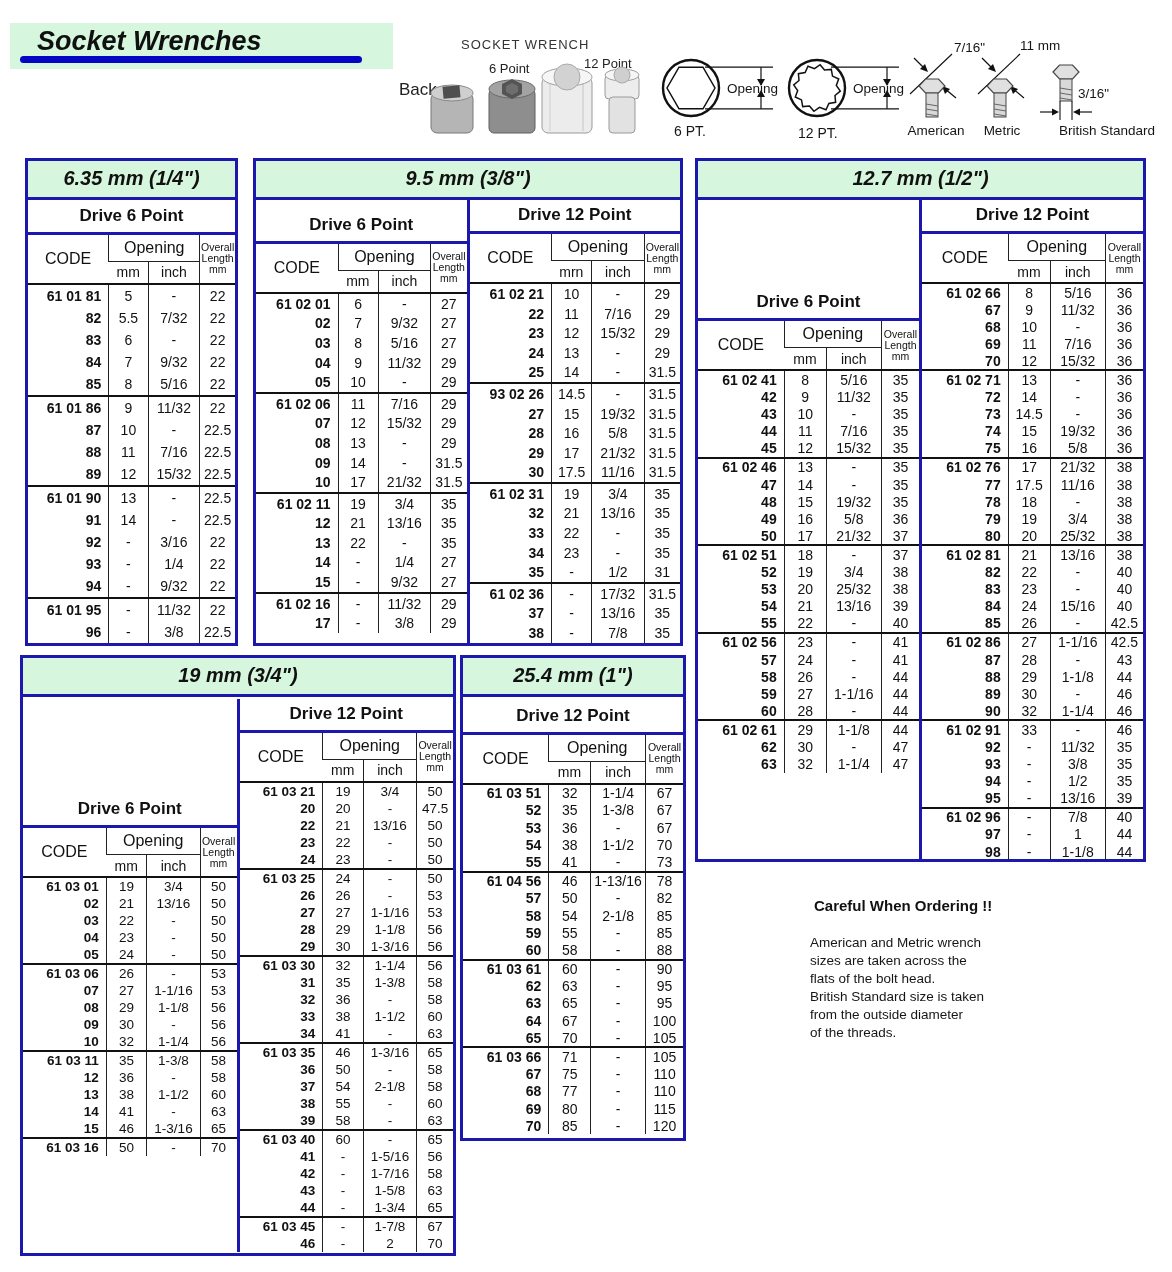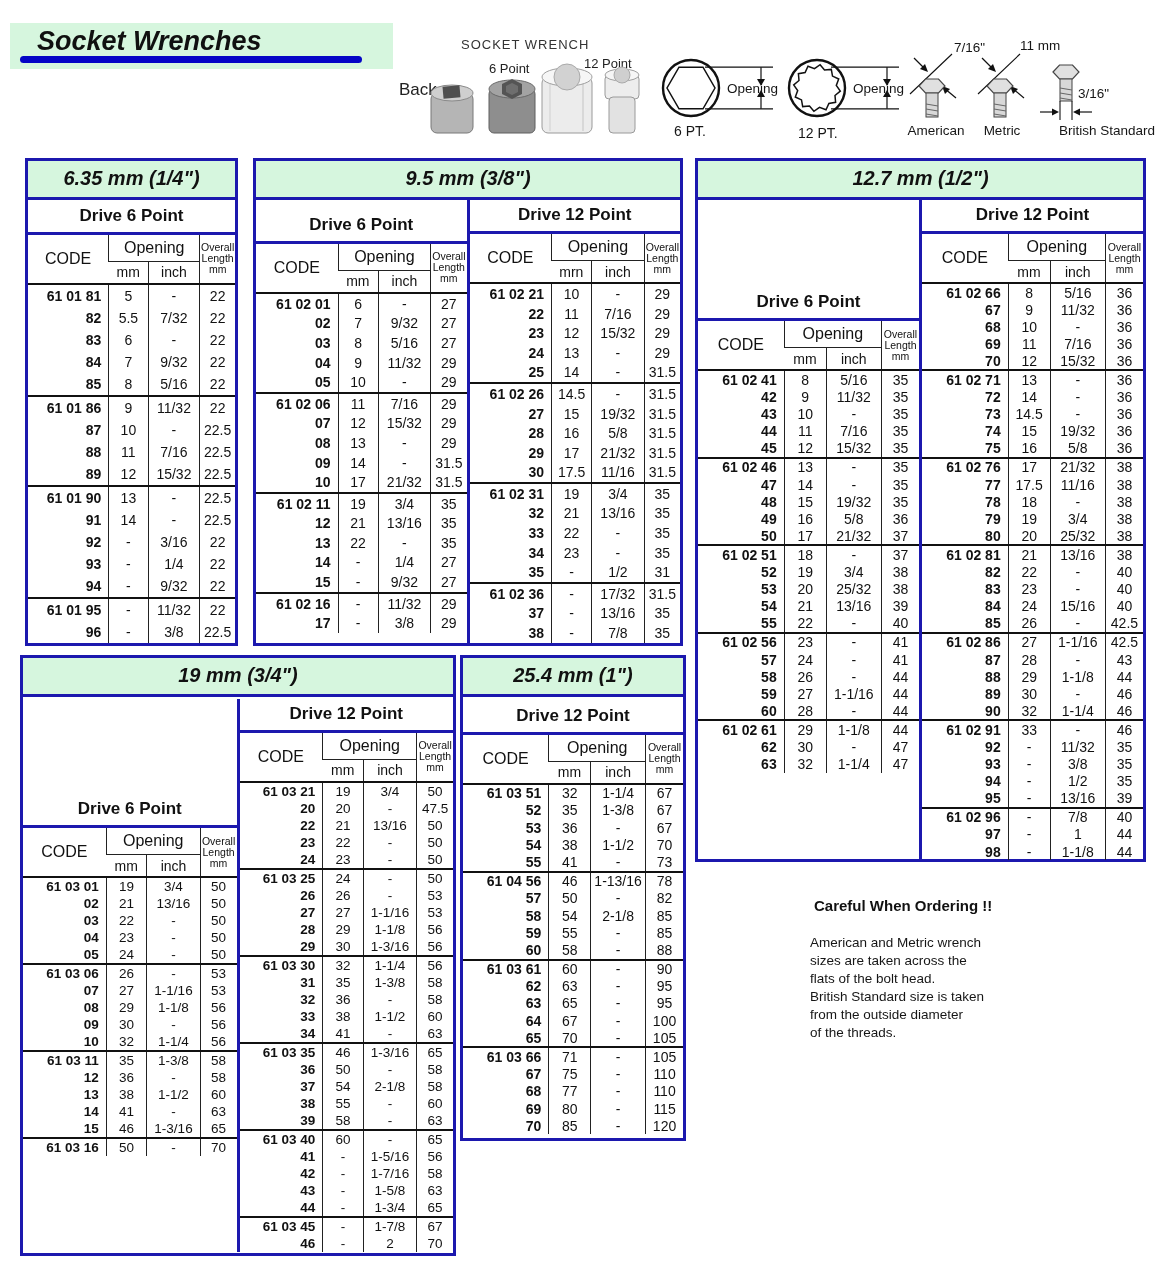--- a/index.html
+++ b/index.html
@@ -491,21 +491,21 @@
                   <td>-</td>
                   <td>29</td>
                 </tr>
                 <tr>
                   <td class="code">25</td>
                   <td>14</td>
                   <td>-</td>
                   <td>31.5</td>
                 </tr>
                 <tr class="gstart">
-                  <td class="code">61 02 26</td>
+                  <td class="code">93 02 26</td>
                   <td>14.5</td>
                   <td>-</td>
                   <td>31.5</td>
                 </tr>
                 <tr>
                   <td class="code">27</td>
                   <td>15</td>
                   <td>19/32</td>
                   <td>31.5</td>
                 </tr>

